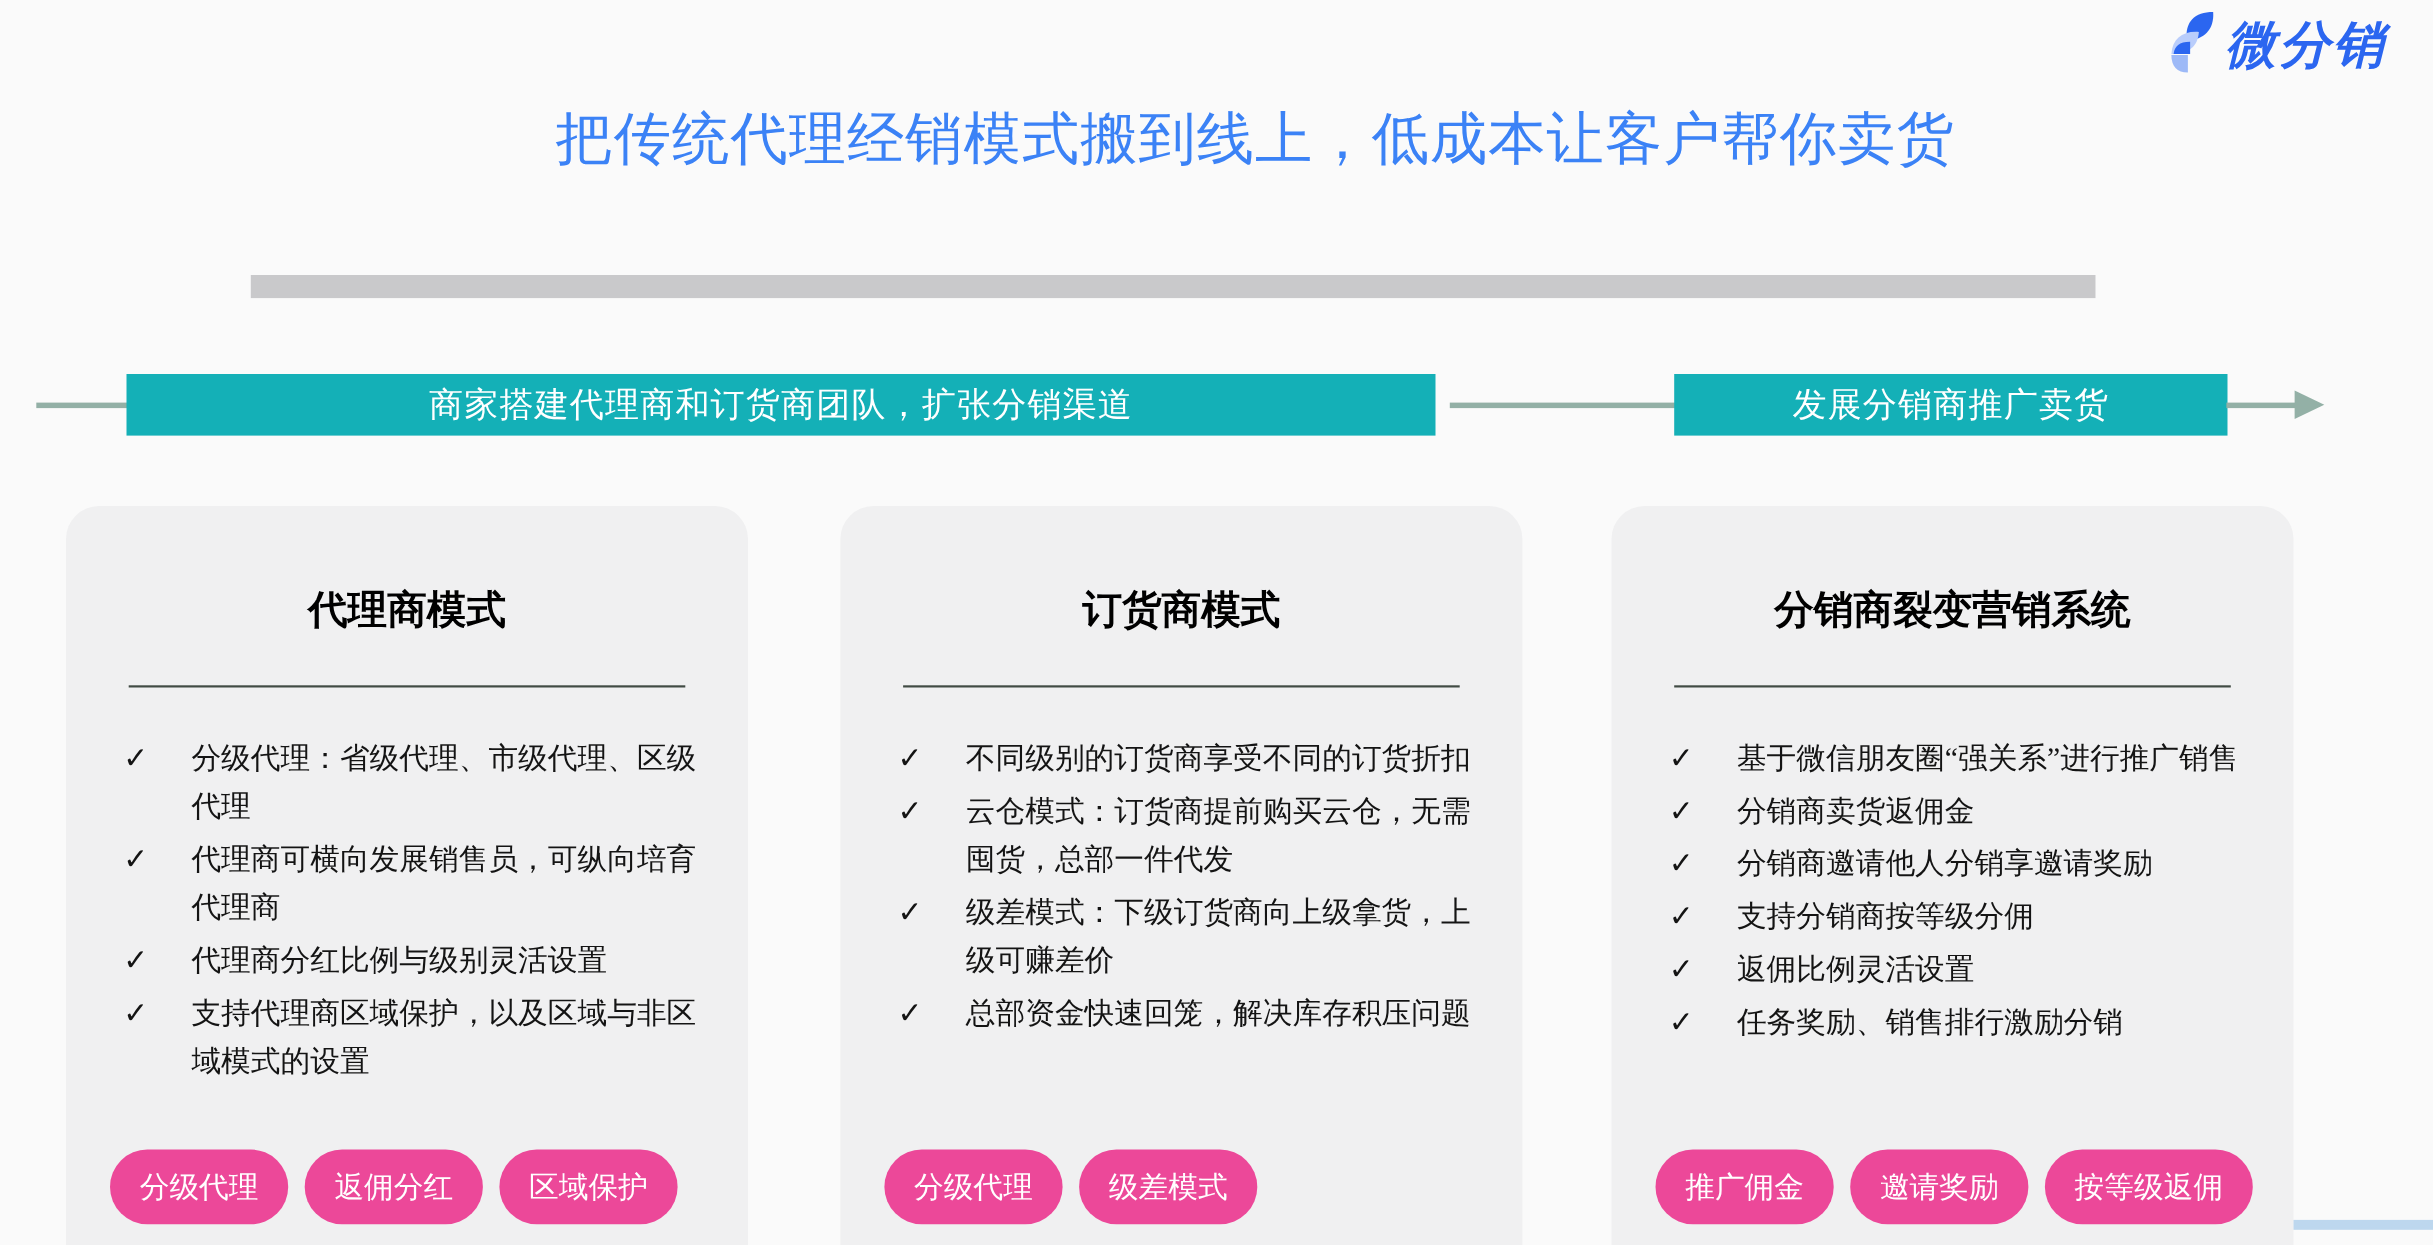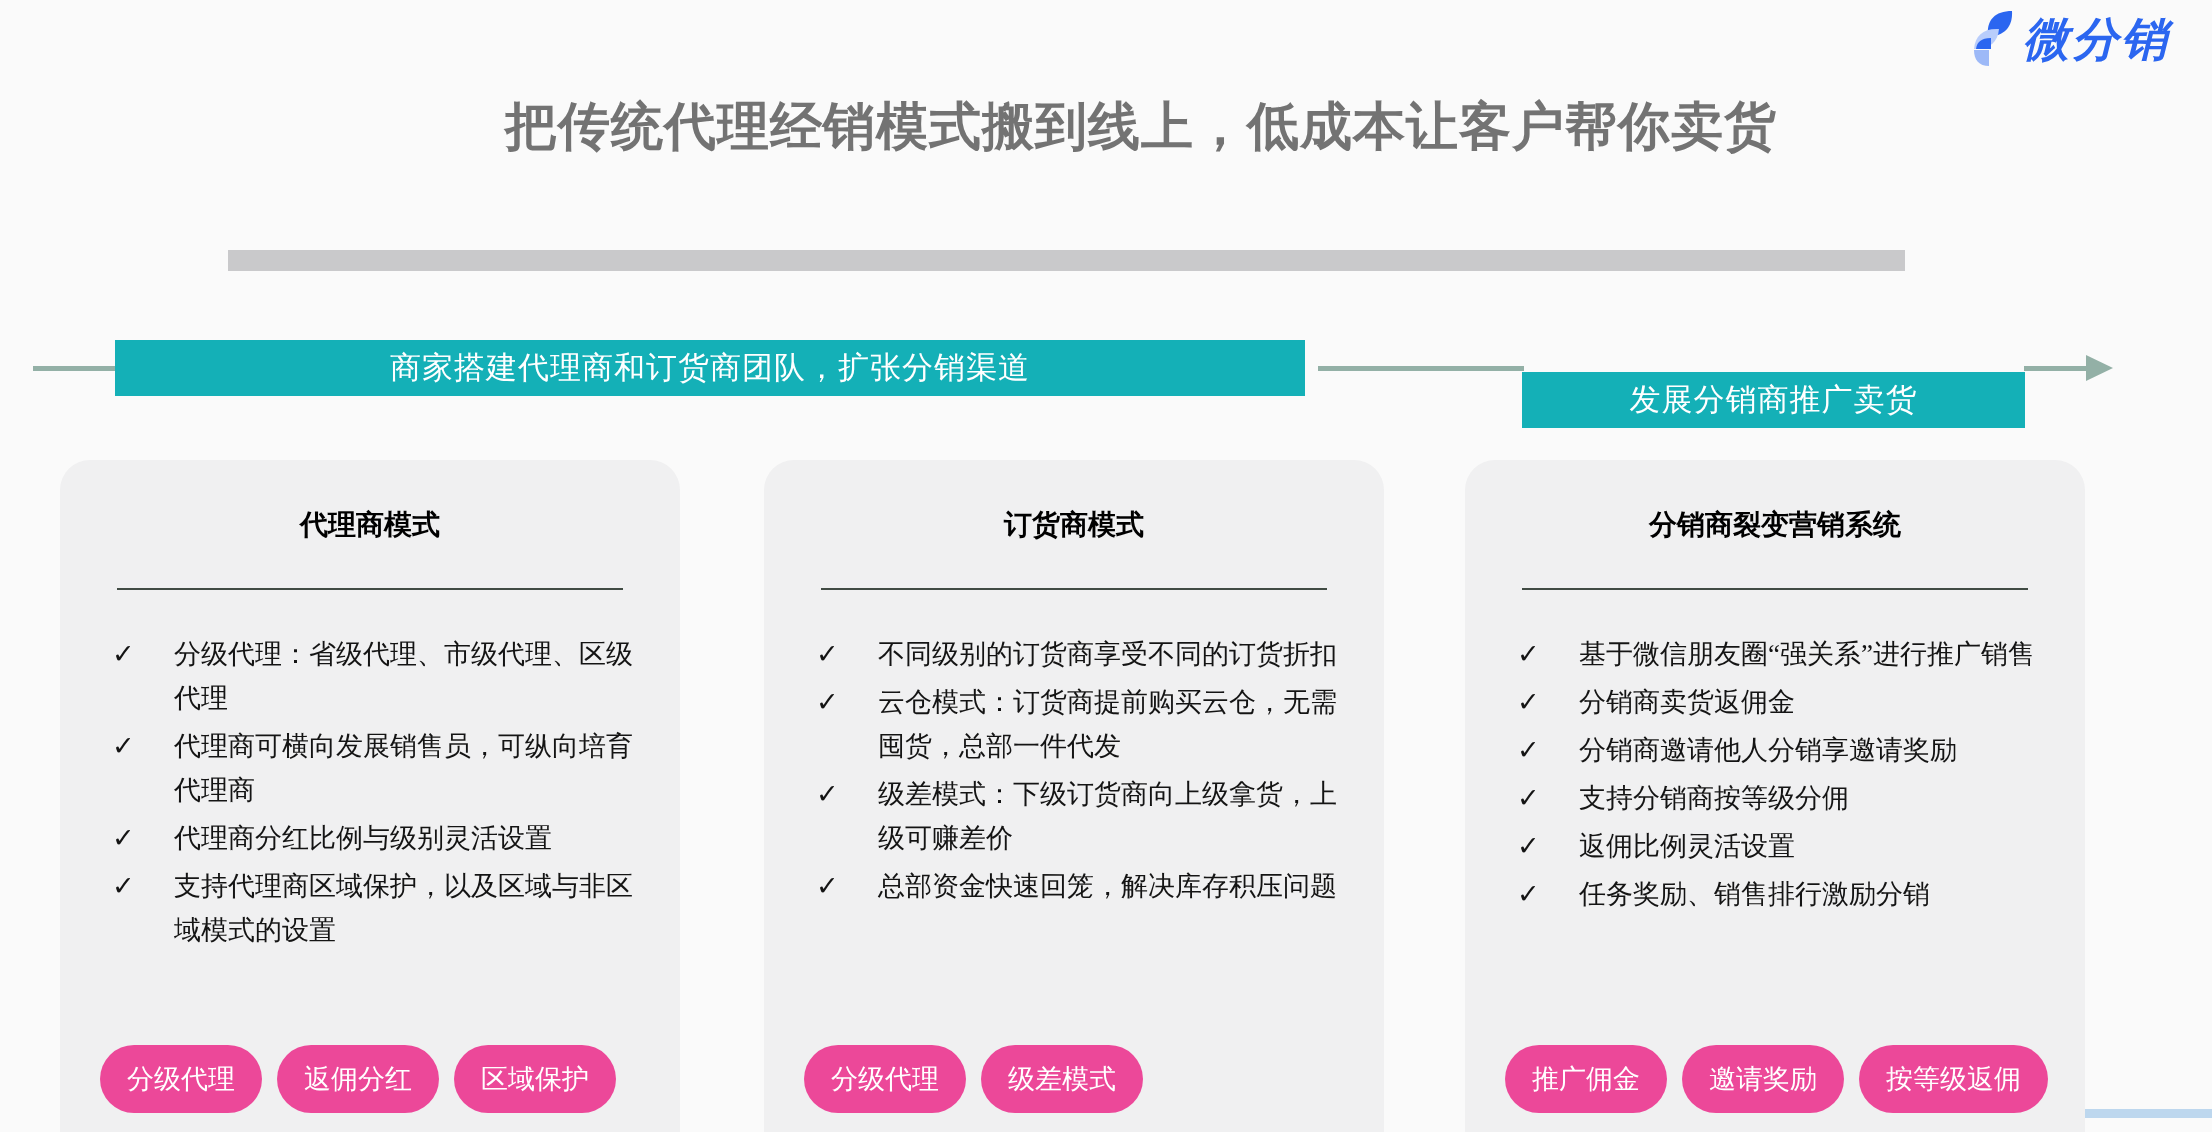--- a/index.html
+++ b/index.html
@@ -23,21 +23,21 @@
     font-weight: bold; font-style: italic;
     font-size: 46px; letter-spacing: 3px;
     color: #2b66f0;
   }
 
   
   .headline {
     position: absolute; top: 92px; left: 0; width: 100%;
     padding-left: 70px; box-sizing: border-box;
     text-align: center;
-    font-size: 52px; font-weight: bold; color: #737373;
+    font-size: 52px; font-weight: normal; color: #3b82f6;
     letter-spacing: 1px;
   }
   .headline-underbar {
     position: absolute; top: 250px; left: 228px;
     width: 1677px; height: 21px;
     background: #c9c9cb;
   }
 
   
   .connector {
@@ -54,38 +54,38 @@
     border-bottom: 13px solid transparent;
     border-left: 27px solid #93b0a6;
   }
   .flow-banner {
     position: absolute; top: 340px; height: 56px;
     background: #14b0b7; color: #ffffff;
     display: flex; align-items: center; justify-content: center;
     font-size: 31px; letter-spacing: 1px;
   }
   .flow-banner.banner-1 { left: 115px;  width: 1190px; }
-  .flow-banner.banner-2 { left: 1522px; width: 503px; margin-top: 32px;  }
+  .flow-banner.banner-2 { left: 1522px; width: 503px;  }
 
   
   .cards-row { position: absolute; top: 0; left: 0; }
   .card {
     position: absolute; top: 460px;
     width: 620px; height: 705px;
     background: #f0f0f1;
     border-radius: 30px;
   }
   .card:nth-child(1) { left: 60px;   }
   .card:nth-child(2) { left: 764px;  }
   .card:nth-child(3) { left: 1465px; }
 
   .card-title {
-    margin-top: 46px;
+    margin-top: 70px;
     text-align: center;
-    font-size: 28px; font-weight: bold; color: #000;
+    font-size: 36px; font-weight: bold; color: #000;
   }
   .card-divider {
     width: 506px; height: 2px;
     background: #414b44;
     margin: 44px auto 0 auto;
   }
   .card-list {
     margin: 42px 28px 0 52px;
     font-size: 27px;
   }

